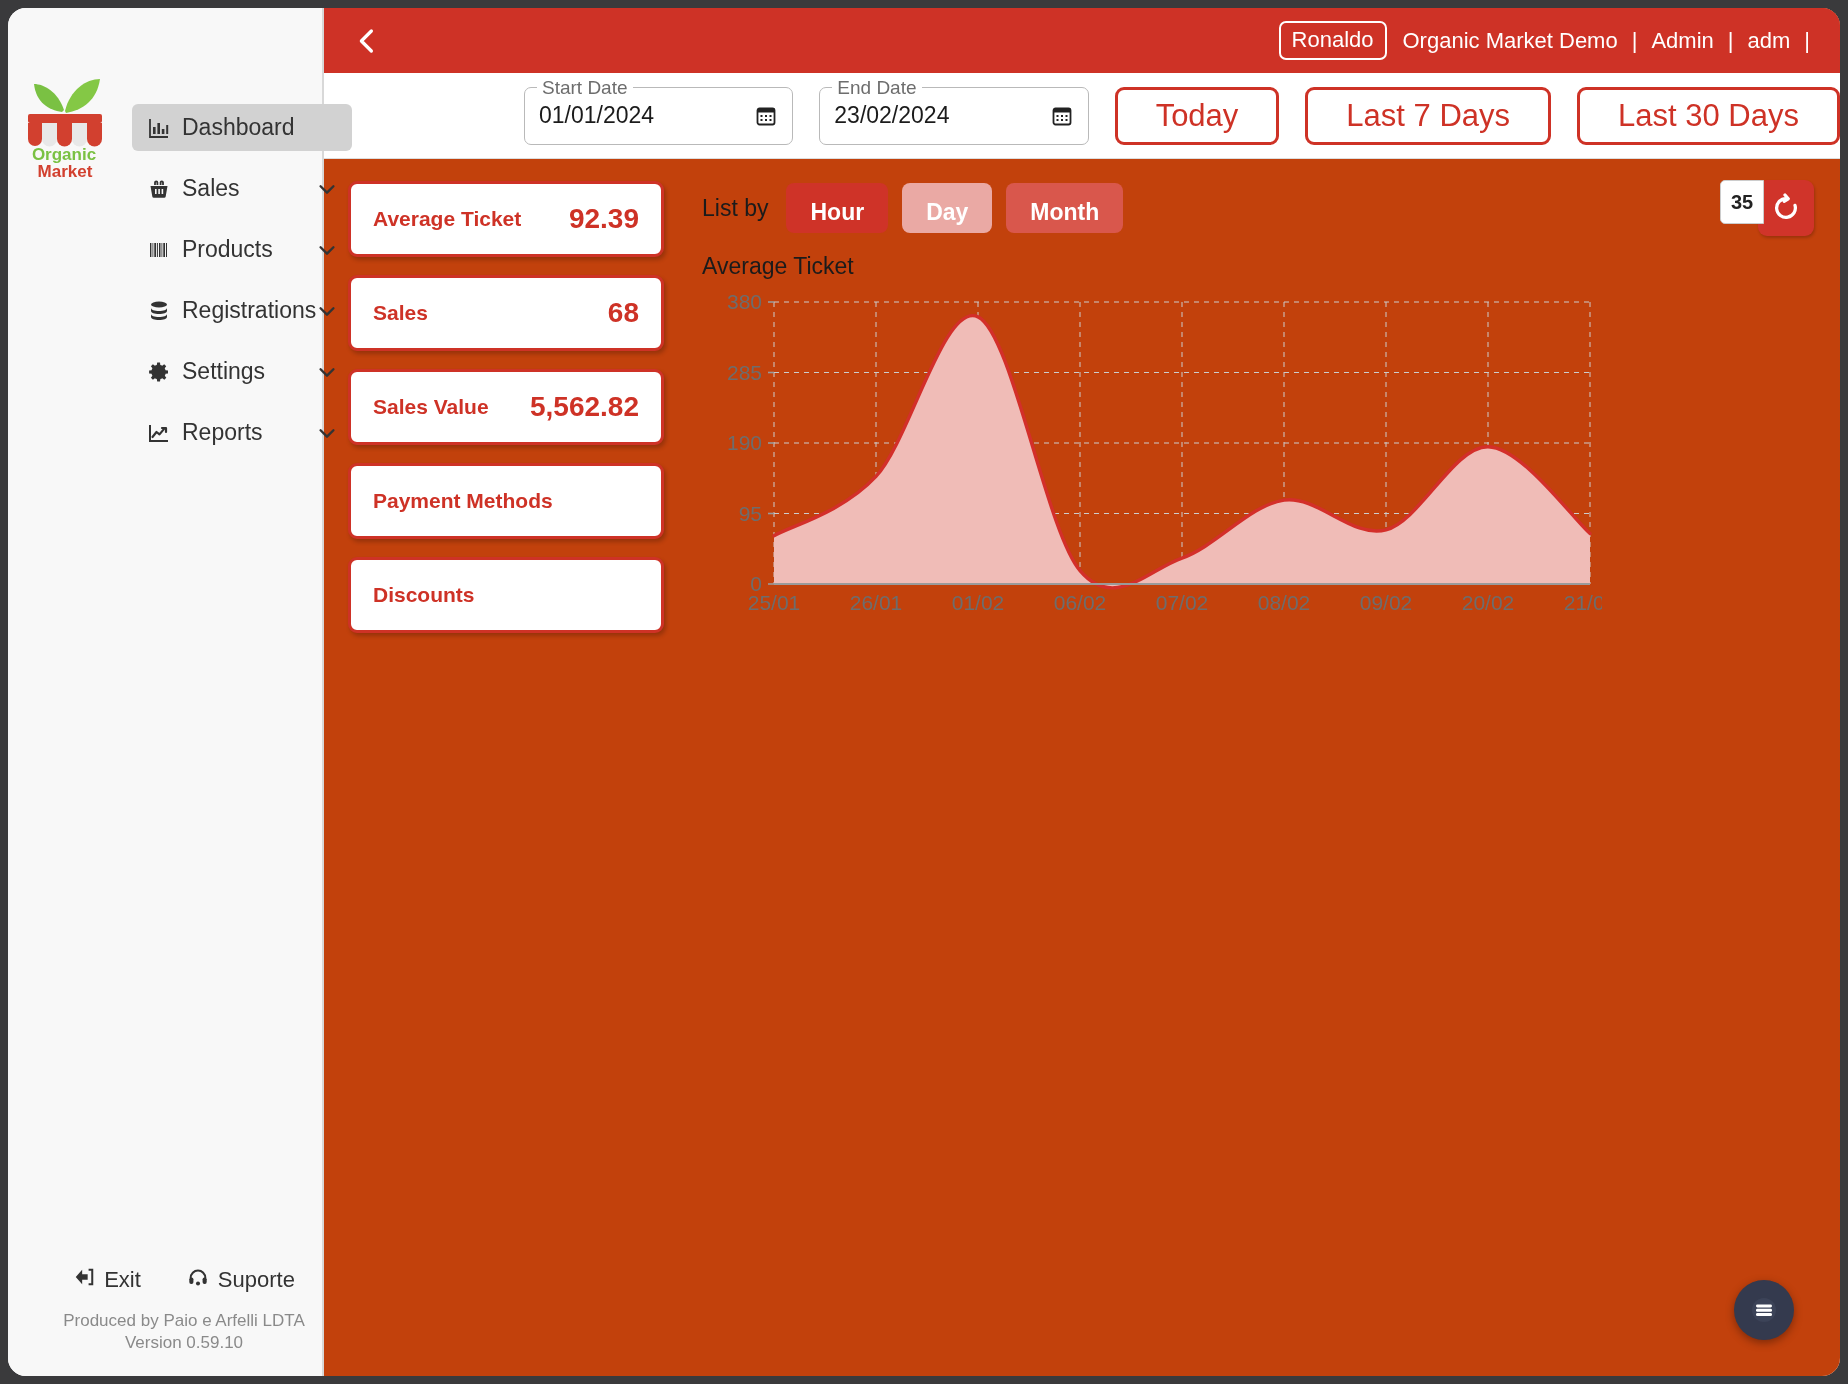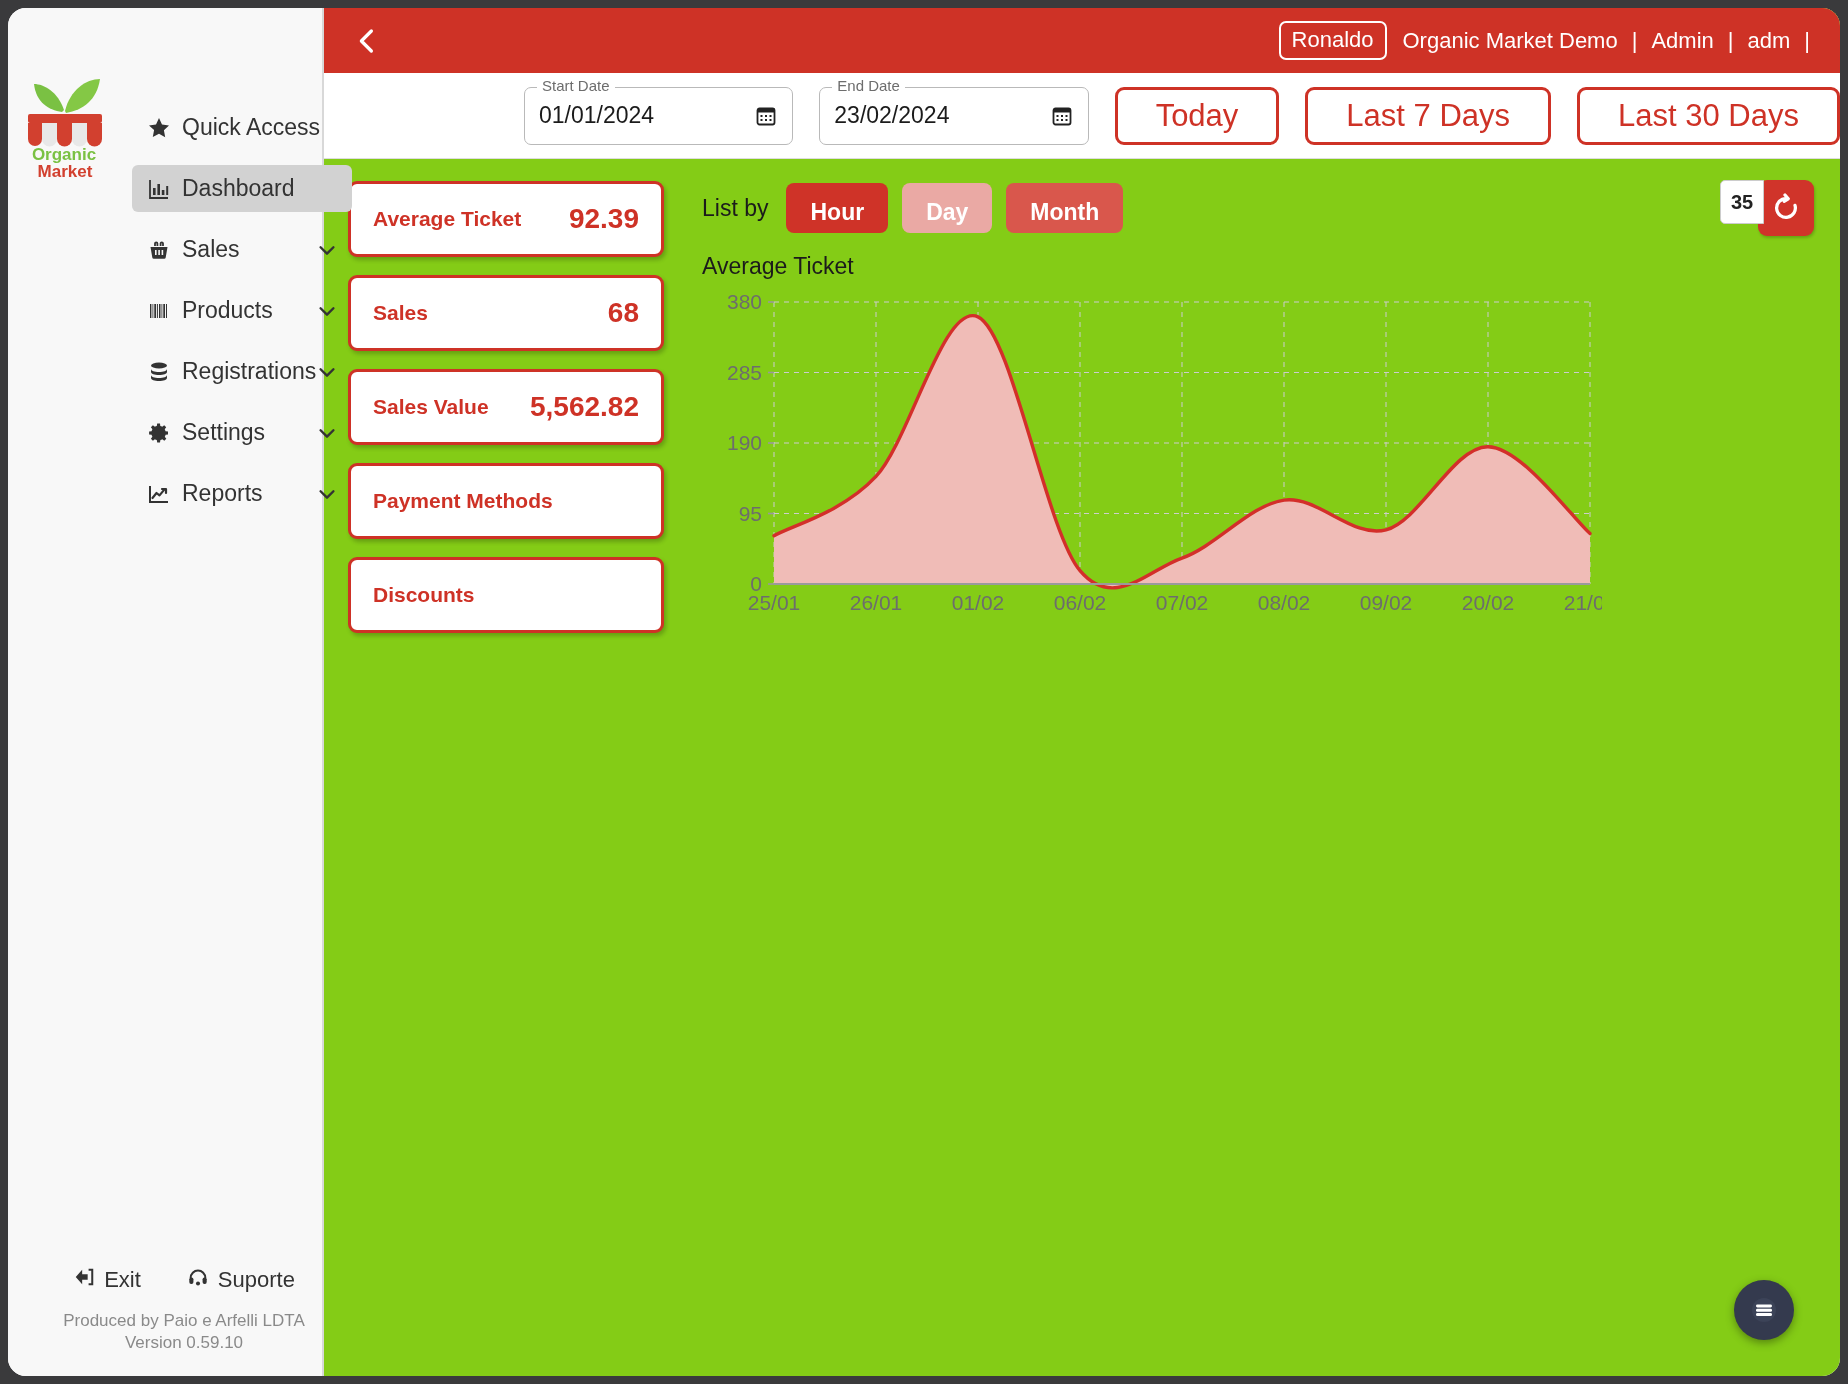--- a/index.html
+++ b/index.html
@@ -76,21 +76,21 @@
     font-size: 17px;
     line-height: 1.3;
   }
 
   
   #main {
     flex: 1 1 auto;
     height: 100%;
     display: flex;
     flex-direction: column;
-    background: #84cc16;
+    background: #c2410c;
     min-width: 0;
   }
 
   
   #topbar {
     height: 65px;
     background: #ce3226;
     display: flex;
     align-items: center;
     padding: 0 18px 0 26px;
@@ -136,21 +136,21 @@
     border: 1px solid #b9b9b9;
     border-radius: 7px;
     display: flex; align-items: center;
     padding: 0 14px;
   }
   .date-field .legend {
     position: absolute;
     top: -11px; left: 12px;
     background: #ffffff;
     padding: 0 5px;
-    font-size: 15px;
+    font-size: 19px;
     color: #6d6d6d;
   }
   .date-field .dval {
     font-size: 23px; color: #1b1b1b;
     flex: 1 1 auto;
   }
   .cal-icon { width: 24px; height: 24px; display:block; cursor: pointer; }
 
   .range-btn {
     height: 58px;
@@ -293,28 +293,20 @@
         <path d="M49 53 h15 v16 a7.5 7.5 0 0 1-15 0 z" fill="#d2402f"></path>
         <path d="M64 53 h15 v16 a7.5 7.5 0 0 1-15 0 z" fill="#e8e8e8"></path>
         <path d="M79 53 h15 v16 a7.5 7.5 0 0 1-15 0 z" fill="#d2402f"></path>
         <text x="56" y="90" font-family="Liberation Sans, sans-serif" font-size="17" font-weight="bold" fill="#7ac143" text-anchor="middle">Organic</text>
         <text x="57" y="107" font-family="Liberation Sans, sans-serif" font-size="17" font-weight="bold" fill="#d2402f" text-anchor="middle">Market</text>
       </svg>
     </div>
 
     <nav id="menu">
 
-      <div class="menu-item">
-        <span class="mi-icon">
-          <svg width="24" height="24" viewBox="0 0 24 24">
-              <path d="M12 2l3 6.5 7 .9-5.1 4.8 1.3 7-6.2-3.4L5.8 21l1.3-7L2 9.4l7-.9z" fill="#333"></path>
-            </svg>
-        </span>
-        <span class="mi-label">Quick Access</span>
-      </div>
 
       <div class="menu-item active">
         <span class="mi-icon">
           <svg width="24" height="24" viewBox="0 0 24 24">
               <path d="M3 3v18h18" fill="none" stroke="#333" stroke-width="1.8"></path>
               <rect x="6" y="11" width="2.6" height="7" fill="#333"></rect>
               <rect x="10.4" y="7" width="2.6" height="11" fill="#333"></rect>
               <rect x="14.8" y="13" width="2.6" height="5" fill="#333"></rect>
               <rect x="19.2" y="9" width="2" height="9" fill="#333"></rect>
             </svg>

